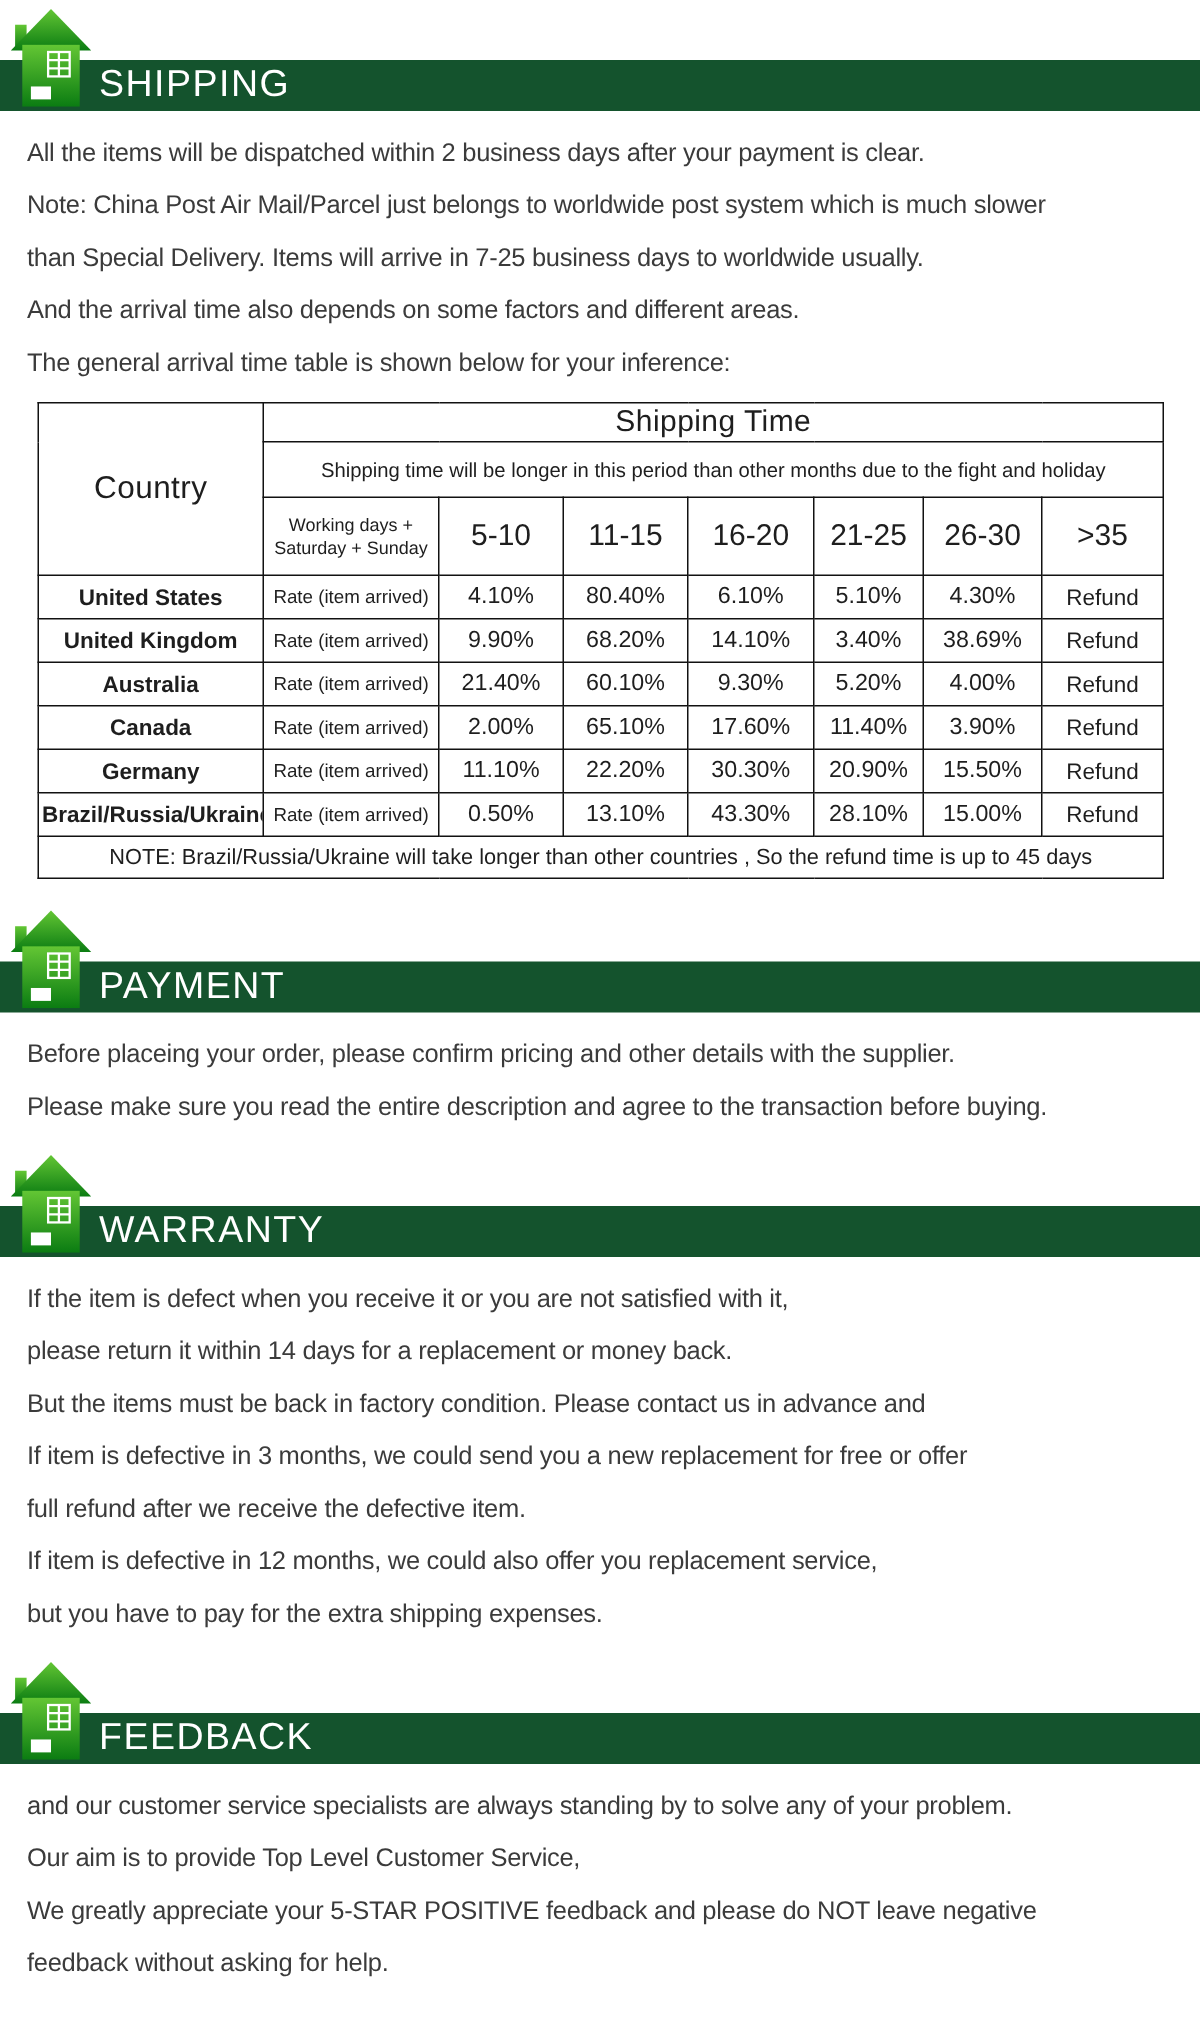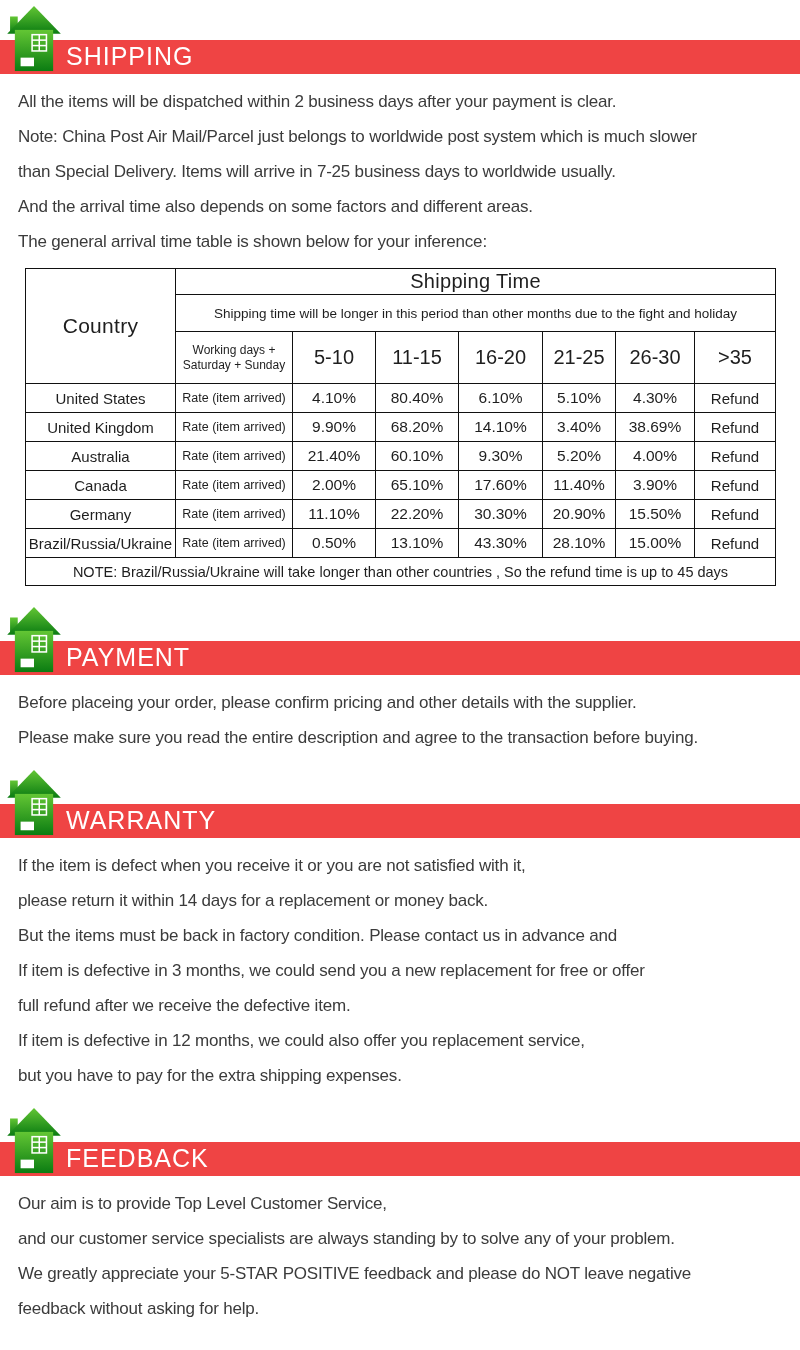--- a/index.html
+++ b/index.html
@@ -9,21 +9,21 @@
     font-family: "Liberation Sans", sans-serif;
     color: #3b3b3b;
     position: relative;
   }
   .page { width: 800px; padding-top: 5px; }
 
   
   .section-header { position: relative; height: 69px; width: 800px; }
   .header-bar {
     position: absolute; left: 0; right: 0; top: 35px; height: 34px;
-    background: #ef4444;
+    background: #14532d;
     display: flex; align-items: center;
     padding-left: 66px;
   }
   .header-title {
     color: #ffffff;
     font-size: 25px;
     letter-spacing: 1px;
     font-weight: 400;
     line-height: 1;
     padding-bottom: 2px;
@@ -53,21 +53,21 @@
     text-align: center;
     vertical-align: middle;
     padding: 0 2px;
     overflow: hidden;
   }
   td.c-country-head { font-size: 21px; letter-spacing: 0.3px; }
   td.c-shiptime { font-size: 20px; height: 26px; letter-spacing: 0.3px; }
   td.c-subtitle { font-size: 13.5px; height: 37px; }
   td.c-working { font-size: 12px; line-height: 1.25; height: 52px; }
   td.c-range { font-size: 20px; }
-  td.c-country { font-size: 15px; height: 29px; white-space: nowrap; }
+  td.c-country { font-size: 15px; height: 29px; white-space: nowrap; font-weight: bold; }
   td.c-rate { font-size: 12.5px; white-space: nowrap; }
   td.c-val { font-size: 15.5px; margin-top: 36px; }
   td.c-refund { font-size: 15px; }
   td.c-note { font-size: 14.5px; height: 28px; white-space: nowrap; }
 
   .sect { margin-top: 0; }
   .gap-sm { height: 14px; }
   .gap-md { height: 20px; }
 </style>
 </head>
@@ -292,20 +292,20 @@
           <line x1="27" y1="36.7" x2="42" y2="36.7"></line>
           <line x1="27" y1="42.4" x2="42" y2="42.4"></line>
         </g>
         <rect x="15" y="55" width="14" height="9" fill="#ffffff"></rect>
       </svg>
       <div class="header-bar">
         <span class="header-title">FEEDBACK</span>
       </div>
     </div>
     <div class="paragraphs">
+      <div class="pline">and our customer service specialists are always standing by to solve any of your problem.</div>
       <div class="pline">Our aim is to provide Top Level Customer Service,</div>
-      <div class="pline">and our customer service specialists are always standing by to solve any of your problem.</div>
       <div class="pline">We greatly appreciate your 5-STAR POSITIVE feedback and please do NOT leave negative</div>
       <div class="pline">feedback without asking for help.</div>
     </div>
   </div>
 
 </div>
 
 </body></html>

